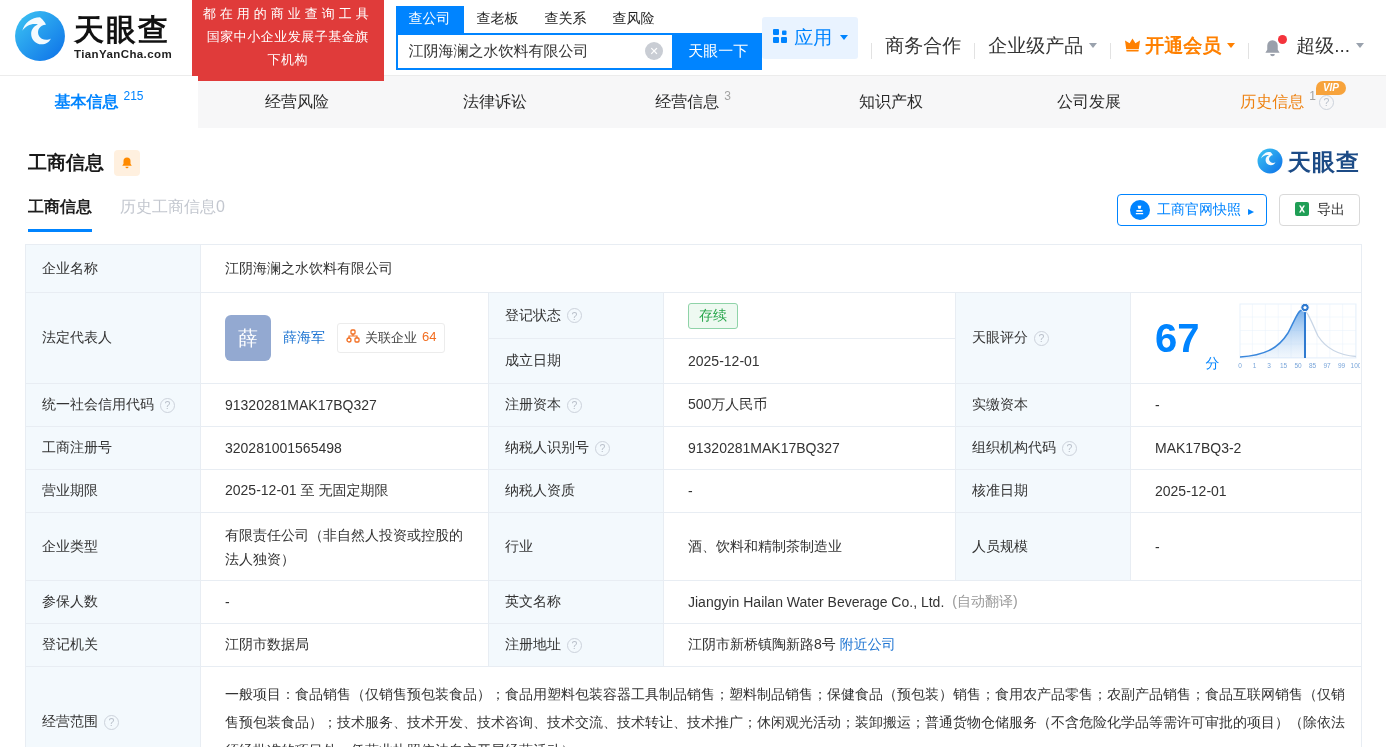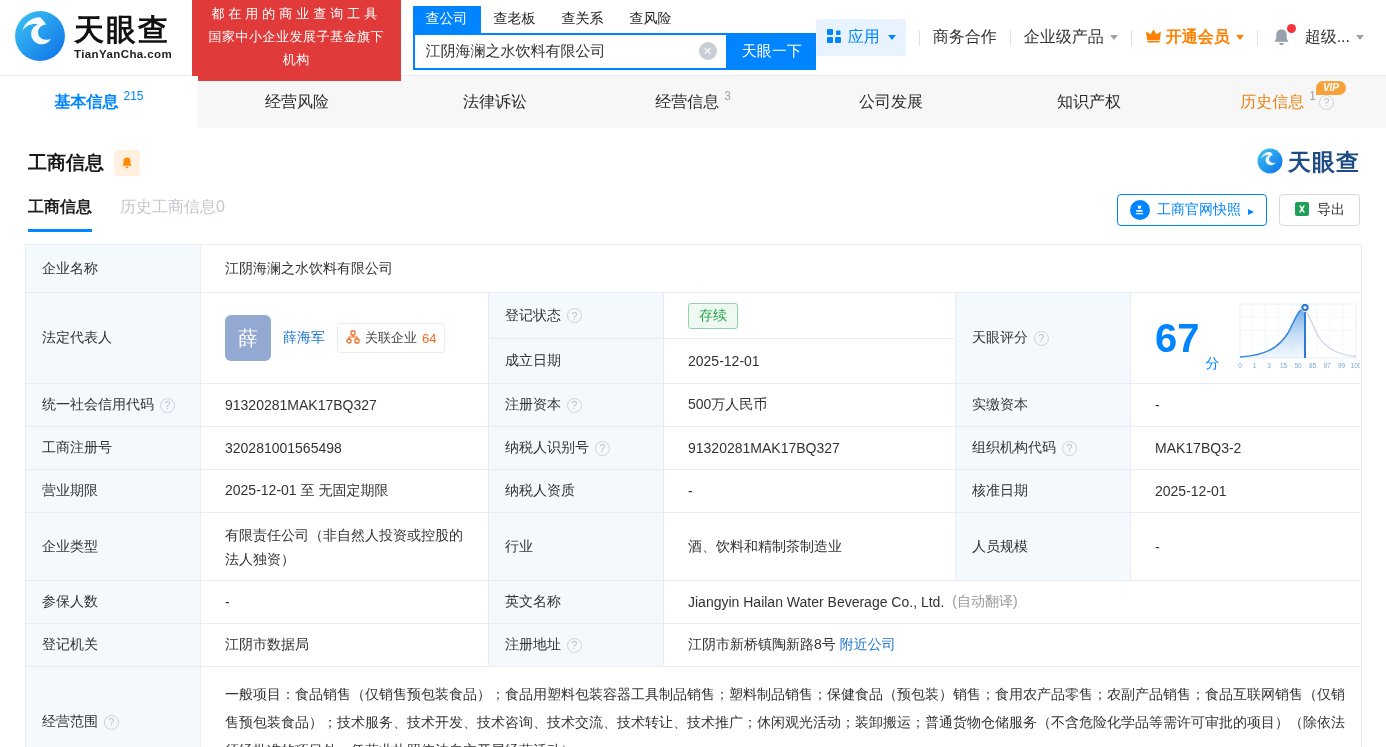--- a/index.html
+++ b/index.html
@@ -23,21 +23,21 @@
   .search-tab.active { background: #0084ff; color: #fff; }
   .search-row { display: flex; height: 37px; }
   .search-input-wrap { position: relative; flex: 1; border: 2px solid #0084ff; background: #fff; display: flex; align-items: center; }
   .search-input-wrap input { border: none; outline: none; width: 100%; height: 100%; font-size: 15px; padding: 0 34px 0 11px; color: #333;
     font-family: "Liberation Sans", "DejaVu Sans", sans-serif; }
   .clear-icon { position: absolute; right: 9px; top: 50%; transform: translateY(-50%); width: 18px; height: 18px; border-radius: 50%;
     background: #c9cdd4; color: #fff; font-size: 11px; line-height: 18px; text-align: center; cursor: pointer; }
   .clear-icon::after { content: "✕"; }
   .search-btn { width: 88px; background: #0084ff; color: #fff; border: none; font-size: 15px; cursor: pointer;
     display: flex; align-items: center; justify-content: center; font-family: Liberation Mono, monospace; }
-  .top-right { margin-left: auto; display: flex; align-items: center; gap: 13px; font-size: 16px; white-space: nowrap; }
+  .top-right { margin-left: auto; display: flex; align-items: flex-end; gap: 13px; font-size: 19px; white-space: nowrap; }
   .apps-chip { display: flex; align-items: center; gap: 6px; background: #e9f3ff; color: #0084ff; padding: 8px 10px; border-radius: 3px; cursor: pointer; }
   .caret { display: inline-block; width: 0; height: 0; border-left: 4.5px solid transparent; border-right: 4.5px solid transparent;
     border-top: 5.5px solid #9aa2ad; margin-left: 2px; }
   .caret.blue { border-top-color: #0084ff; }
   .caret.orange { border-top-color: #ff8000; }
   .vdiv { width: 1px; height: 16px; background: #e2e2e2; }
   .nav-item { display: flex; align-items: center; gap: 4px; color: #333; cursor: pointer; }
   .nav-item.vip { color: #ff8000; font-weight: 600; }
   .bell-wrap { position: relative; cursor: pointer; display: flex; }
   .red-dot { position: absolute; top: -3px; right: -4px; width: 9px; height: 9px; background: #f4333c; border-radius: 50%; }
@@ -84,21 +84,21 @@
   td.nested { padding: 0 !important; vertical-align: top; }
   .nrow { display: flex; height: 45px; align-items: stretch; }
   .nrow + .nrow { border-top: 1px solid #e8edf3; }
   .nlab { width: 175px; flex: none; background: #f3f9fd; display: flex; align-items: center; gap: 6px; padding: 0 2px 0 16px;
     border-right: 1px solid #e8edf3; }
   .nval { display: flex; align-items: center; padding: 0 24px; flex: 1; }
   .legal-rep { display: flex; align-items: center; gap: 12px; }
   .avatar { width: 46px; height: 46px; border-radius: 6px; background: #93a9d1; color: #fff; font-size: 20px;
     display: flex; align-items: center; justify-content: center; flex: none; cursor: pointer; }
   a.blue-link { color: #1d74d2; text-decoration: none; cursor: pointer; }
-  .related-badge { display: inline-flex; align-items: center; gap: 5px; border: 1px solid #ececec; border-radius: 3px;
+  .related-badge { display: inline-flex; gap: 5px; border: 1px solid #ececec; border-radius: 3px;
     padding: 5px 8px; font-size: 13px; color: #444; cursor: pointer; background: #fff; }
   .related-badge .num { color: #f26e21; }
   .status-badge { display: inline-block; padding: 3px 10px; background: #eef9f1; border: 1px solid #8fd3a8;
     border-radius: 3px; color: #28a64c; font-size: 14px; }
   .score-cell { display: flex; align-items: center; gap: 16px; }
   .score-num { font-size: 40px; font-weight: 700; color: #0084ff; line-height: 1; }
   .score-unit { font-size: 14px; color: #0084ff; align-self: flex-end; margin: 0 0 4px -10px; }
   .note { color: #999; margin-left: 8px; }
   .scope-text { line-height: 28px; padding: 13px 0; }
   .val-flex { display: flex; align-items: center; }
@@ -202,24 +202,24 @@
     <span>经营风险</span>
   </div>
   <div class="main-tab">
     <span>法律诉讼</span>
   </div>
   <div class="main-tab">
     <span>经营信息</span>
     <span class="cnt">3</span>
   </div>
   <div class="main-tab">
+    <span>知识产权</span>
+  </div>
+  <div class="main-tab">
     <span>公司发展</span>
-  </div>
-  <div class="main-tab">
-    <span>知识产权</span>
   </div>
   <div class="main-tab history">
     <span class="vip-ribbon">VIP</span>
     <span>历史信息</span>
     <span class="cnt">1</span>
     <span class="help"></span>
   </div>
 </div>
 
 <div class="section-head">

